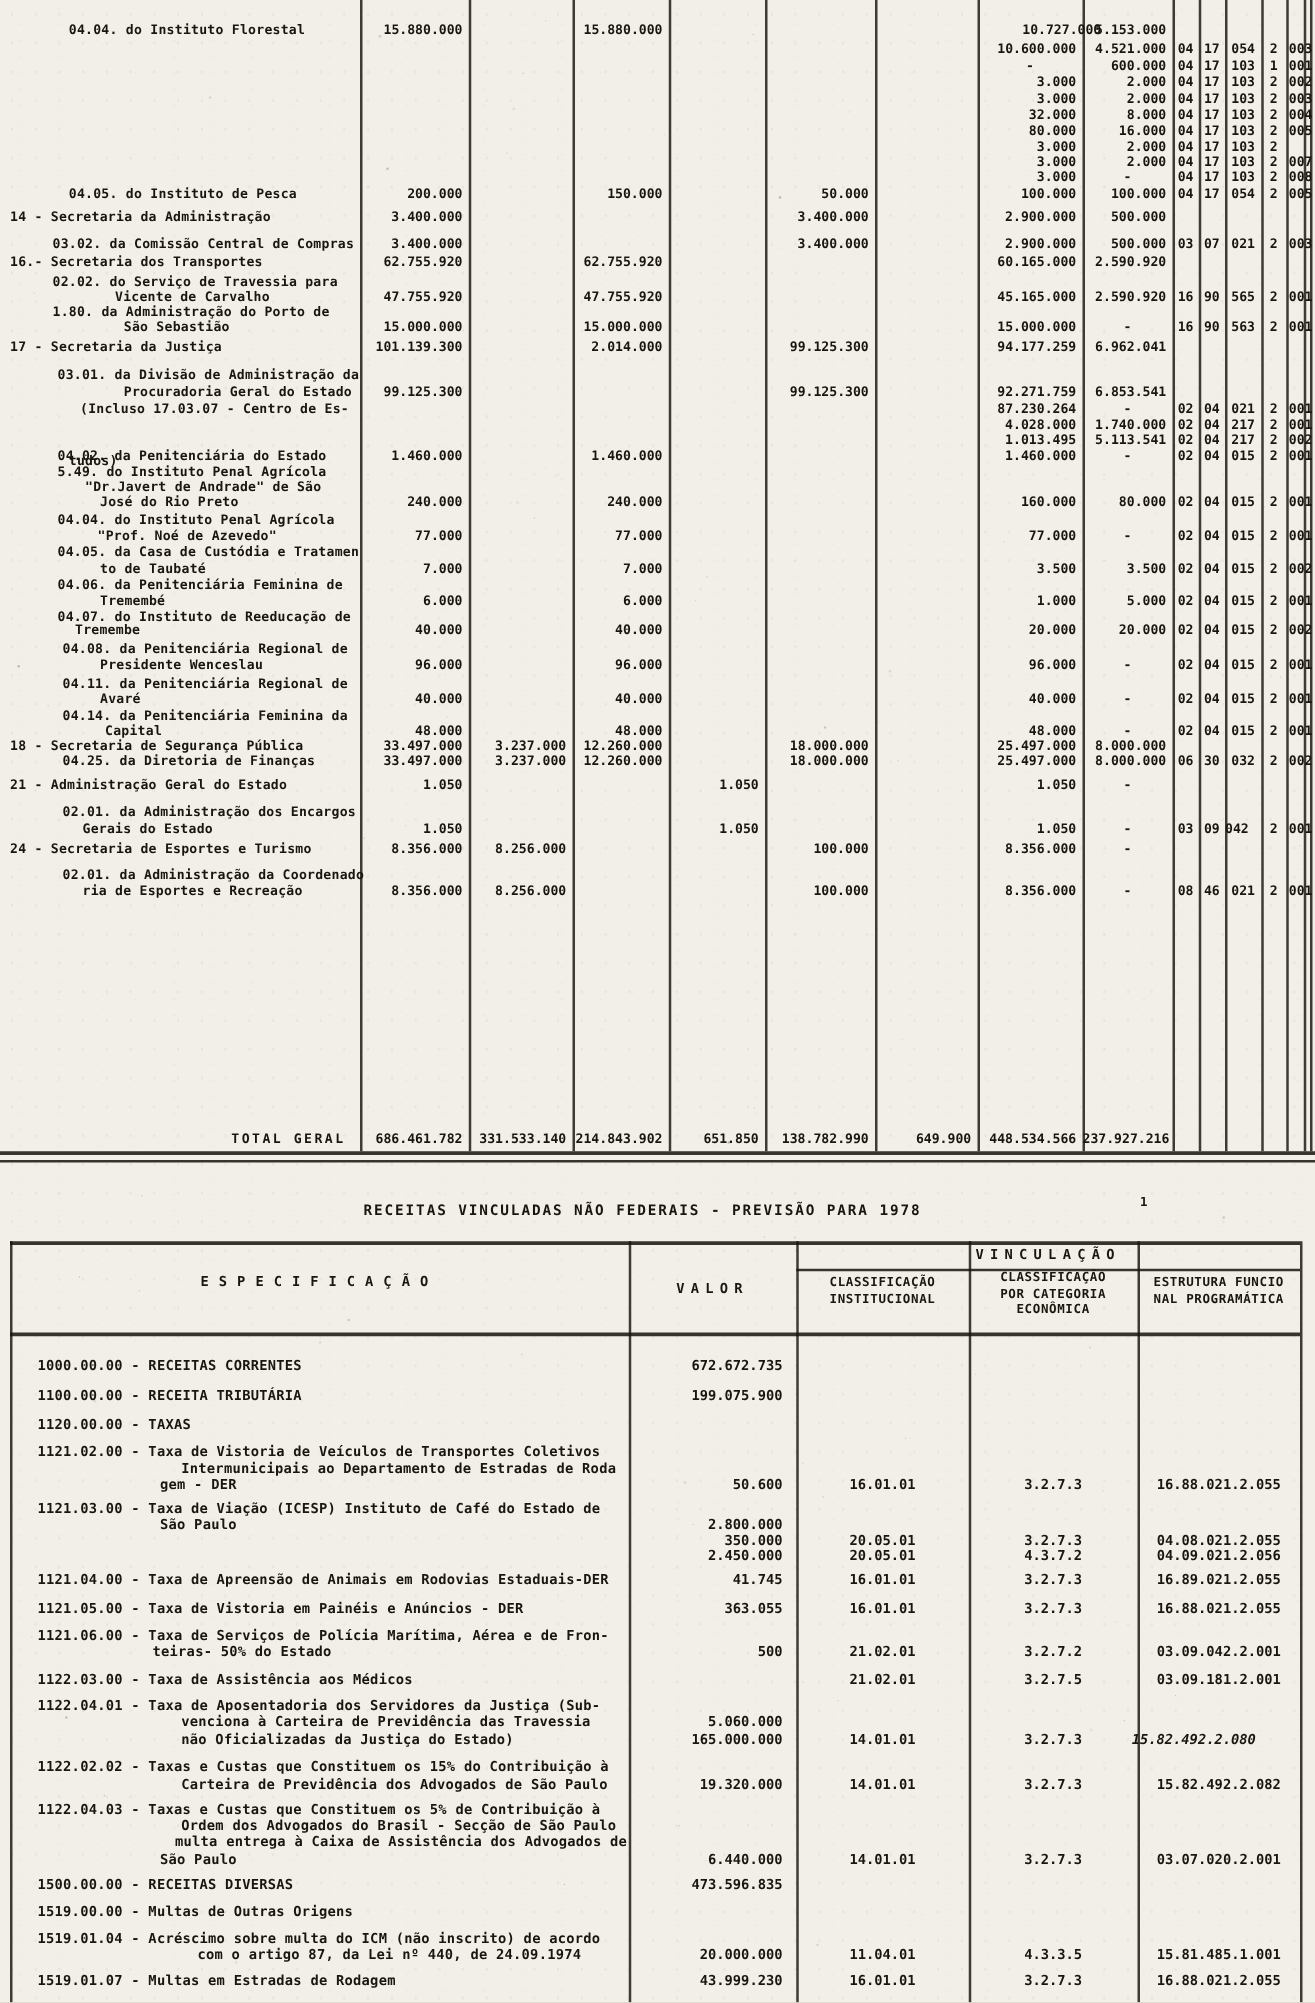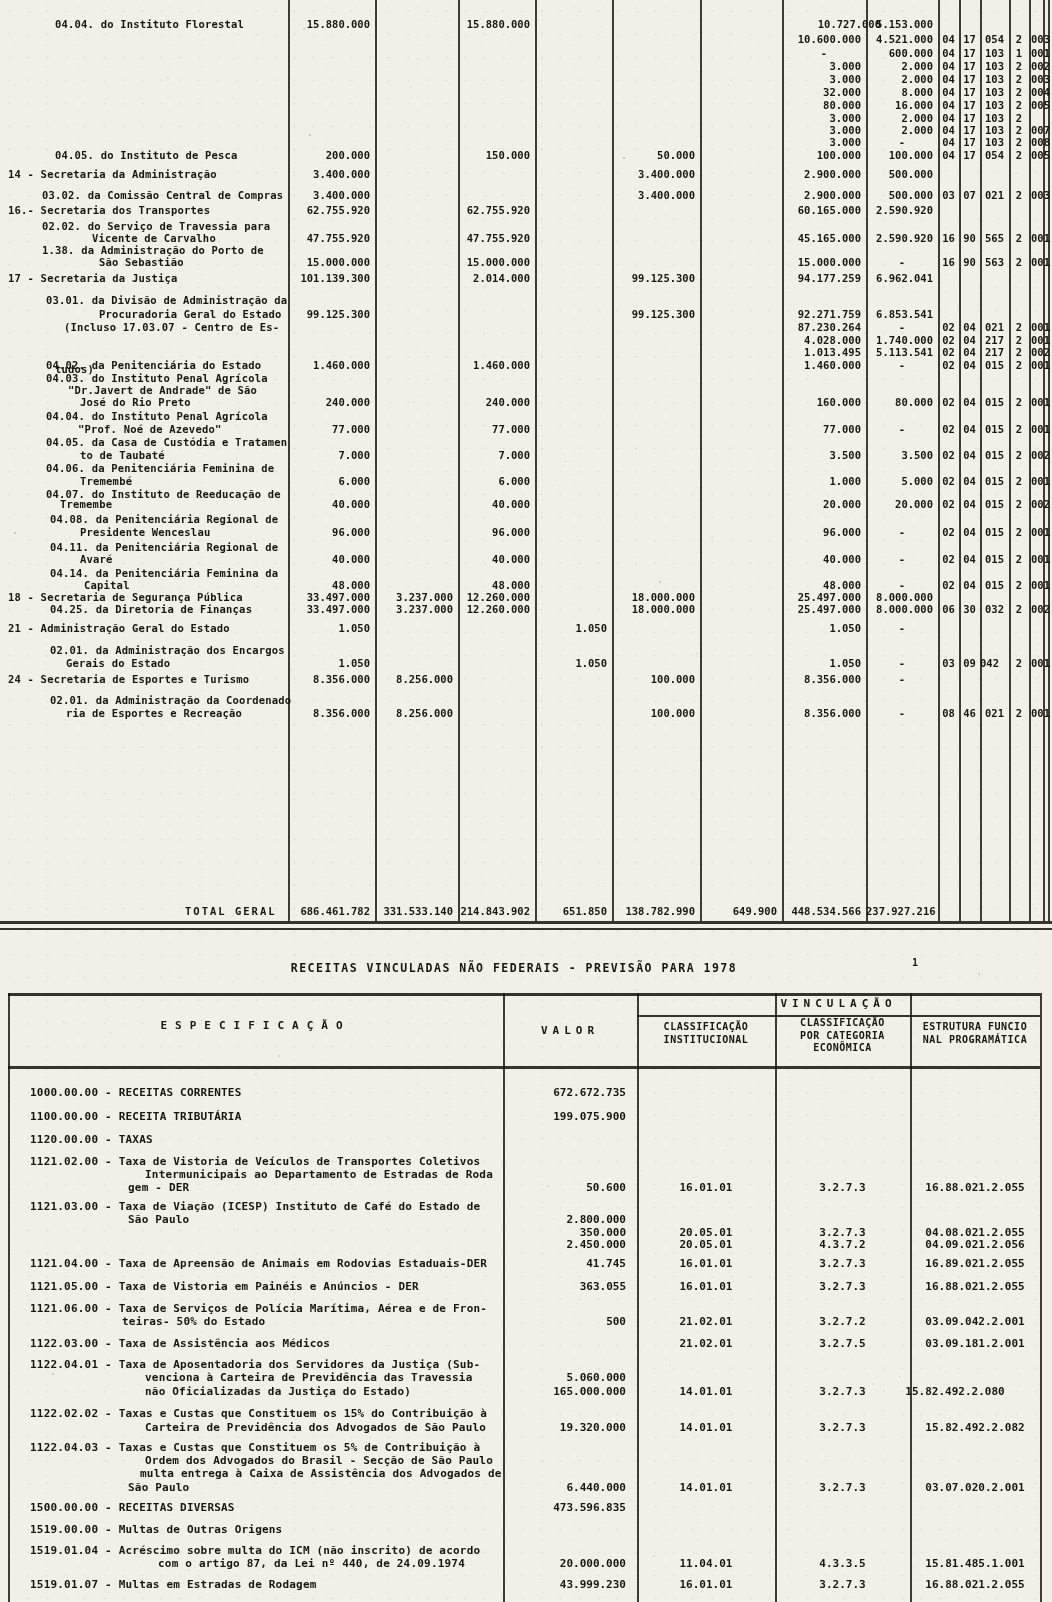--- a/index.html
+++ b/index.html
@@ -175,21 +175,21 @@
         <div class="num" style="left: 458px; width: 77px;">47.755.920</div>
         <div class="num" style="left: 782px; width: 84px;">45.165.000</div>
         <div class="num" style="left: 866px; width: 72px;">2.590.920</div>
         <div class="code" style="left: 938px; width: 21px;">16</div>
         <div class="code" style="left: 959px; width: 21px;">90</div>
         <div class="code" style="left: 980px; width: 29px;">565</div>
         <div class="code" style="left: 1009px; width: 20px;">2</div>
         <div class="code" style="left: 1029px; width: 23px;">001</div>
       </div>
       <div class="tline" style="top: 244px;">
-        <div class="desc" style="left: 42px;">1.38. da Administração do Porto  de</div>
+        <div class="desc" style="left: 42px;">1.80. da Administração do Porto  de</div>
       </div>
       <div class="tline" style="top: 256px;">
         <div class="desc" style="left: 99px;">São Sebastião</div>
         <div class="num" style="left: 288px; width: 87px;">15.000.000</div>
         <div class="num" style="left: 458px; width: 77px;">15.000.000</div>
         <div class="num" style="left: 782px; width: 84px;">15.000.000</div>
         <div class="num center" style="left: 866px; width: 72px;">-</div>
         <div class="code" style="left: 938px; width: 21px;">16</div>
         <div class="code" style="left: 959px; width: 21px;">90</div>
         <div class="code" style="left: 980px; width: 29px;">563</div>
@@ -249,21 +249,21 @@
         <div class="num" style="left: 458px; width: 77px;">1.460.000</div>
         <div class="num" style="left: 782px; width: 84px;">1.460.000</div>
         <div class="num center" style="left: 866px; width: 72px;">-</div>
         <div class="code" style="left: 938px; width: 21px;">02</div>
         <div class="code" style="left: 959px; width: 21px;">04</div>
         <div class="code" style="left: 980px; width: 29px;">015</div>
         <div class="code" style="left: 1009px; width: 20px;">2</div>
         <div class="code" style="left: 1029px; width: 23px;">001</div>
       </div>
       <div class="tline" style="top: 372px;">
-        <div class="desc" style="left: 46px;">04.03. do Instituto Penal Agrícola</div>
+        <div class="desc" style="left: 46px;">5.49. do Instituto Penal Agrícola</div>
       </div>
       <div class="tline" style="top: 384px;">
         <div class="desc" style="left: 68px;">"Dr.Javert de Andrade" de São</div>
       </div>
       <div class="tline" style="top: 396px;">
         <div class="desc" style="left: 80px;">José do Rio Preto</div>
         <div class="num" style="left: 288px; width: 87px;">240.000</div>
         <div class="num" style="left: 458px; width: 77px;">240.000</div>
         <div class="num" style="left: 782px; width: 84px;">160.000</div>
         <div class="num" style="left: 866px; width: 72px;">80.000</div>
@@ -553,21 +553,21 @@
         <div class="spec" style="left: 30px;">1122.04.01 - Taxa de Aposentadoria dos Servidores da Justiça (Sub-</div>
       </div>
       <div class="bline" style="top: 1371px;">
         <div class="spec" style="left: 145px;">venciona à Carteira de Previdência das Travessia</div>
       </div>
       <div class="bline" style="top: 1385px;">
         <div class="spec" style="left: 145px;">não Oficializadas da Justiça do Estado)</div>
         <div class="num" style="left: 505px; width: 126px;">165.000.000</div>
         <div class="code" style="left: 637px; width: 138px;">14.01.01</div>
         <div class="code" style="left: 775px; width: 135px;">3.2.7.3</div>
-        <div class="code" style="left: 890px; width: 130px;">15.82.492.2.080</div>
+        <div class="code" style="left: 890px; width: 130px; font-style: italic;">15.82.492.2.080</div>
       </div>
       <div class="bline" style="top: 1407px;">
         <div class="spec" style="left: 30px;">1122.02.02 - Taxas e Custas que Constituem os 15% do Contribuição à</div>
       </div>
       <div class="bline" style="top: 1421px;">
         <div class="spec" style="left: 145px;">Carteira de Previdência dos Advogados de São Paulo</div>
         <div class="num" style="left: 505px; width: 126px;">19.320.000</div>
         <div class="code" style="left: 637px; width: 138px;">14.01.01</div>
         <div class="code" style="left: 775px; width: 135px;">3.2.7.3</div>
         <div class="code" style="left: 910px; width: 130px;">15.82.492.2.082</div>

